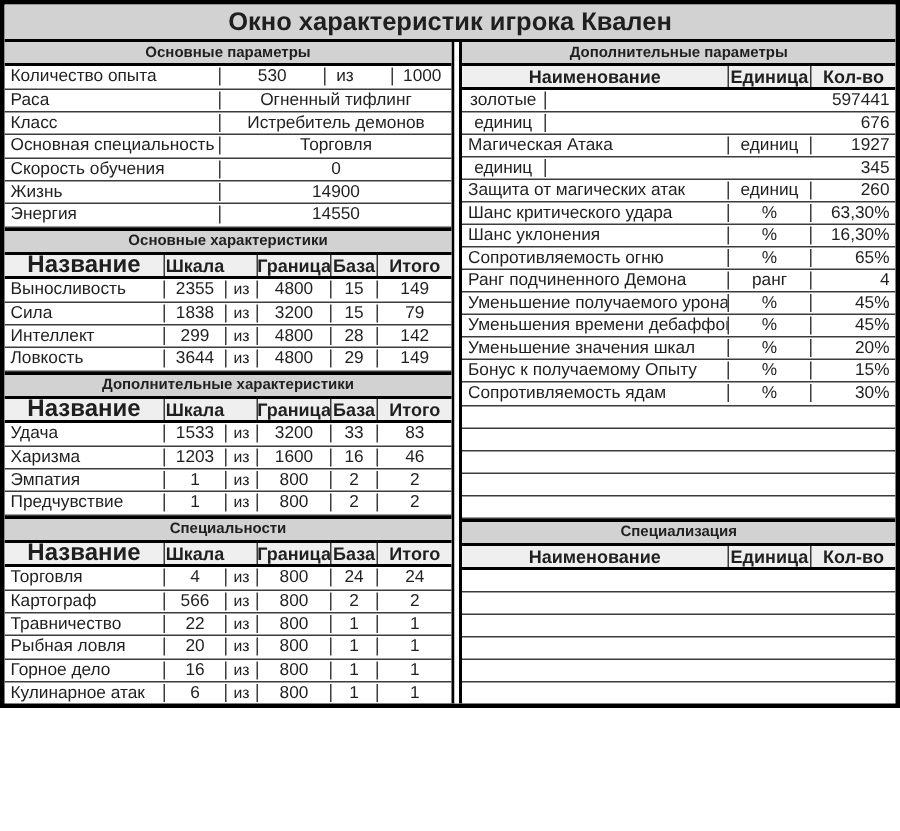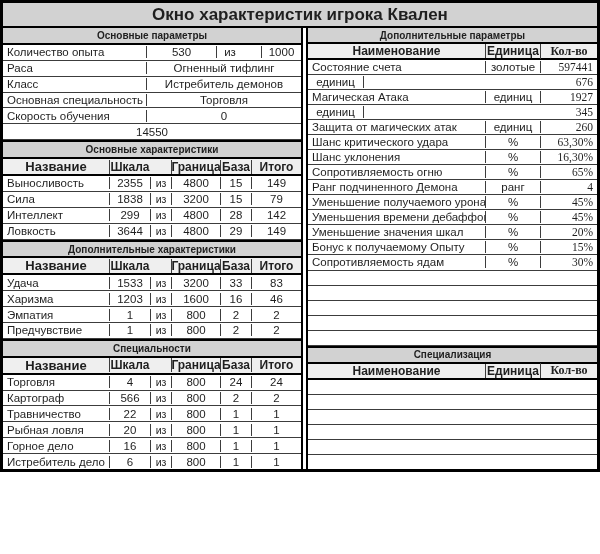--- a/index.html
+++ b/index.html
@@ -63,25 +63,25 @@
   .p-infix{width:27px;flex:0 0 27px;}
   .p-val-b{flex:1;margin-left:18px;}
   .p-merged{flex:1;}
   
   .c-name{width:106px;flex:0 0 106px;}
   .c-scale{width:41px;flex:0 0 41px;}
   .c-infix{width:21px;flex:0 0 21px;font-size:10.5px;}
   .c-limit{width:49px;flex:0 0 49px;}
   .c-base{width:31px;flex:0 0 31px;}
   .c-total{flex:1;}
-  .colhead .c-name,.colhead .c-infix{font-size:13px;}
+  .colhead .c-name,.colhead .c-infix{font-size:16px;}
   
   .r-name{width:177px;flex:0 0 177px;}
   .r-unit{width:55px;flex:0 0 55px;}
-  .r-amount{flex:1;font-family:Liberation Serif, serif;}
+  .r-amount{flex:1;}
   .empty .cell{color:transparent;}
 </style>
 </head>
 <body>
 
 <div class="window">
   <div class="title">Окно характеристик игрока Квален</div>
   <div class="body">
 
     <div class="left-col">
@@ -104,20 +104,25 @@
       </div>
       <div class="row">
         <div class="cell lbl p-label">Основная специальность</div>
         <div class="cell p-merged">Торговля</div>
       </div>
       <div class="row">
         <div class="cell lbl p-label">Скорость обучения</div>
         <div class="cell p-merged">0</div>
       </div>
       <div class="row">
+        <div class="cell lbl p-label">Жизнь</div>
+        <div class="cell p-merged">14900</div>
+      </div>
+      <div class="row">
+        <div class="cell lbl p-label">Энергия</div>
         <div class="cell p-merged">14550</div>
       </div>
 
       <div class="row sec">Основные характеристики</div>
       <div class="row colhead">
         <div class="cell c-name">Название</div>
         <div class="cell c-scale">Шкала</div>
         <div class="cell c-infix"></div>
         <div class="cell c-limit">Граница</div>
         <div class="cell c-base">База</div>
@@ -241,41 +246,40 @@
       </div>
       <div class="row">
         <div class="cell lbl c-name">Горное дело</div>
         <div class="cell c-scale">16</div>
         <div class="cell c-infix">из</div>
         <div class="cell c-limit">800</div>
         <div class="cell c-base">1</div>
         <div class="cell c-total">1</div>
       </div>
       <div class="row">
-        <div class="cell lbl c-name">Истребитель дело</div>
+        <div class="cell lbl c-name">Кулинарное атак</div>
         <div class="cell c-scale">6</div>
         <div class="cell c-infix">из</div>
         <div class="cell c-limit">800</div>
         <div class="cell c-base">1</div>
         <div class="cell c-total">1</div>
       </div>
     </div>
 
     <div class="gap"></div>
 
     <div class="right-col">
       <div class="row sec first">Дополнительные параметры</div>
       <div class="row colhead">
         <div class="cell r-name">Наименование</div>
         <div class="cell r-unit">Единица</div>
         <div class="cell r-amount">Кол-во</div>
       </div>
 
       <div class="row">
-        <div class="cell lbl r-name">Состояние счета</div>
         <div class="cell r-unit">золотые</div>
         <div class="cell rnum r-amount">597441</div>
       </div>
       <div class="row">
         <div class="cell r-unit">единиц</div>
         <div class="cell rnum r-amount">676</div>
       </div>
       <div class="row">
         <div class="cell lbl r-name">Магическая Атака</div>
         <div class="cell r-unit">единиц</div>

